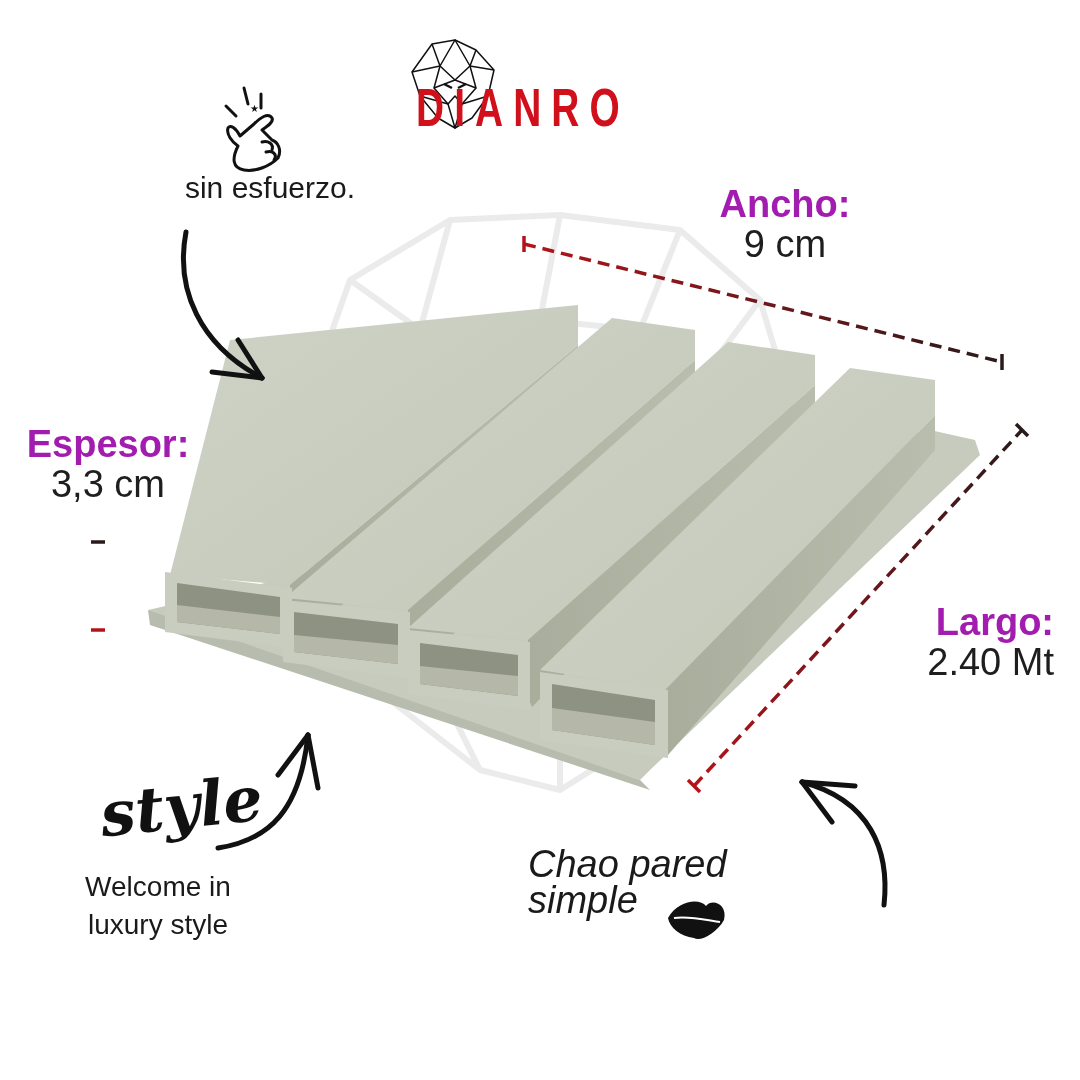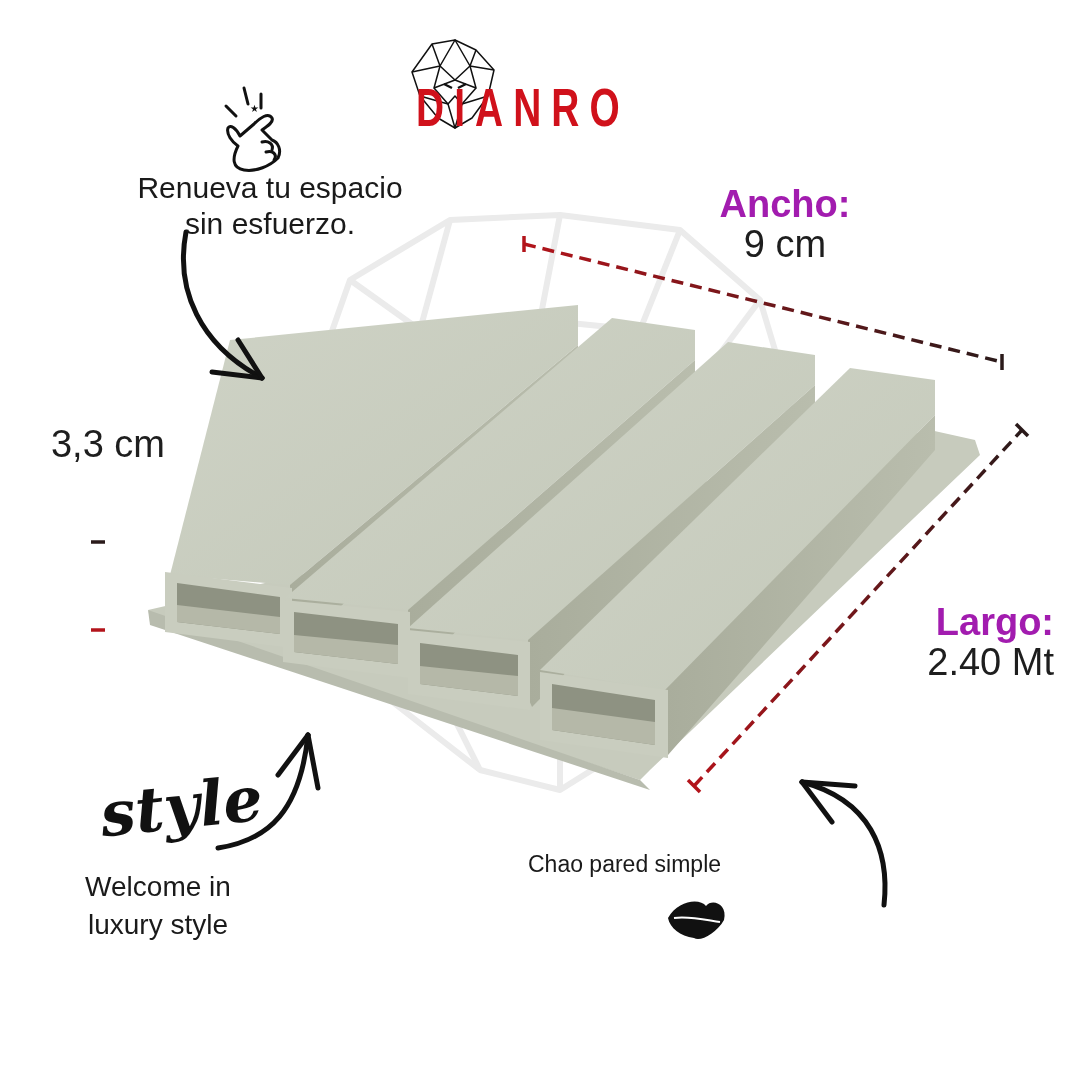--- a/index.html
+++ b/index.html
@@ -7,21 +7,21 @@
   .abs { position:absolute; }
   .brand { left:408px; top:38px; width:280px; height:100px; display:flex; align-items:flex-end; }
   .brand-name { font-family:"Liberation Sans", sans-serif; font-weight:700; font-size:54px; color:#d0111b; letter-spacing:14px; transform:scaleX(0.72); transform-origin:left center; margin-left:8px; }
   .tagline { left:100px; top:170px; width:340px; text-align:center; font-size:30px; line-height:36px; color:#1a1a1a; }
   .dim-title { font-weight:700; font-size:38px; line-height:40px; color:#a21caf; }
   .dim-value { font-size:38px; line-height:40px; color:#1e1e1e; font-weight:400; }
   .ancho { left:700px; top:184px; width:170px; text-align:center; }
   .espesor { left:18px; top:424px; width:180px; text-align:center; }
   .largo { left:884px; top:602px; width:170px; text-align:right; }
   .welcome { left:58px; top:868px; width:200px; font-size:28px; line-height:38px; text-align:center; }
-  .chao { left:528px; top:846px; width:300px; font-size:23px; line-height:36px; }
+  .chao { left:528px; top:846px; width:300px; font-size:38px; line-height:36px;font-style:italic; }
   .script { left:100px; top:770px; font-family:"DejaVu Serif", serif; font-style:italic; font-size:62px; font-weight:700; color:#111; transform:rotate(-6deg); }
   svg.layer { position:absolute; left:0; top:0; }
 </style>
 </head>
 <body>
 
 <div class="canvas">
 
   <svg class="layer" width="1080" height="1080" viewBox="0 0 1080 1080">
     <defs>
@@ -154,30 +154,30 @@
       <path d="M444 84 L452 88 M466 84 L458 88" stroke-width="2.5"></path>
     </g>
   </svg>
 
   <div class="abs brand">
     <span style="width:92px;display:inline-block"></span>
     <span class="brand-name">DIANRO</span>
   </div>
 
   <div class="abs tagline">
-    <div>Renueva tu espacio</div>
     <div>sin esfuerzo.</div>
   </div>
 
   <div class="abs ancho">
     <div class="dim-title">Ancho:</div>
     <div class="dim-value">9 cm</div>
   </div>
 
   <div class="abs espesor">
+    <div class="dim-title">Espesor:</div>
     <div class="dim-value">3,3 cm</div>
   </div>
 
   <div class="abs largo">
     <div class="dim-title">Largo:</div>
     <div class="dim-value">2.40 Mt</div>
   </div>
 
   <div class="abs script">style</div>
 

